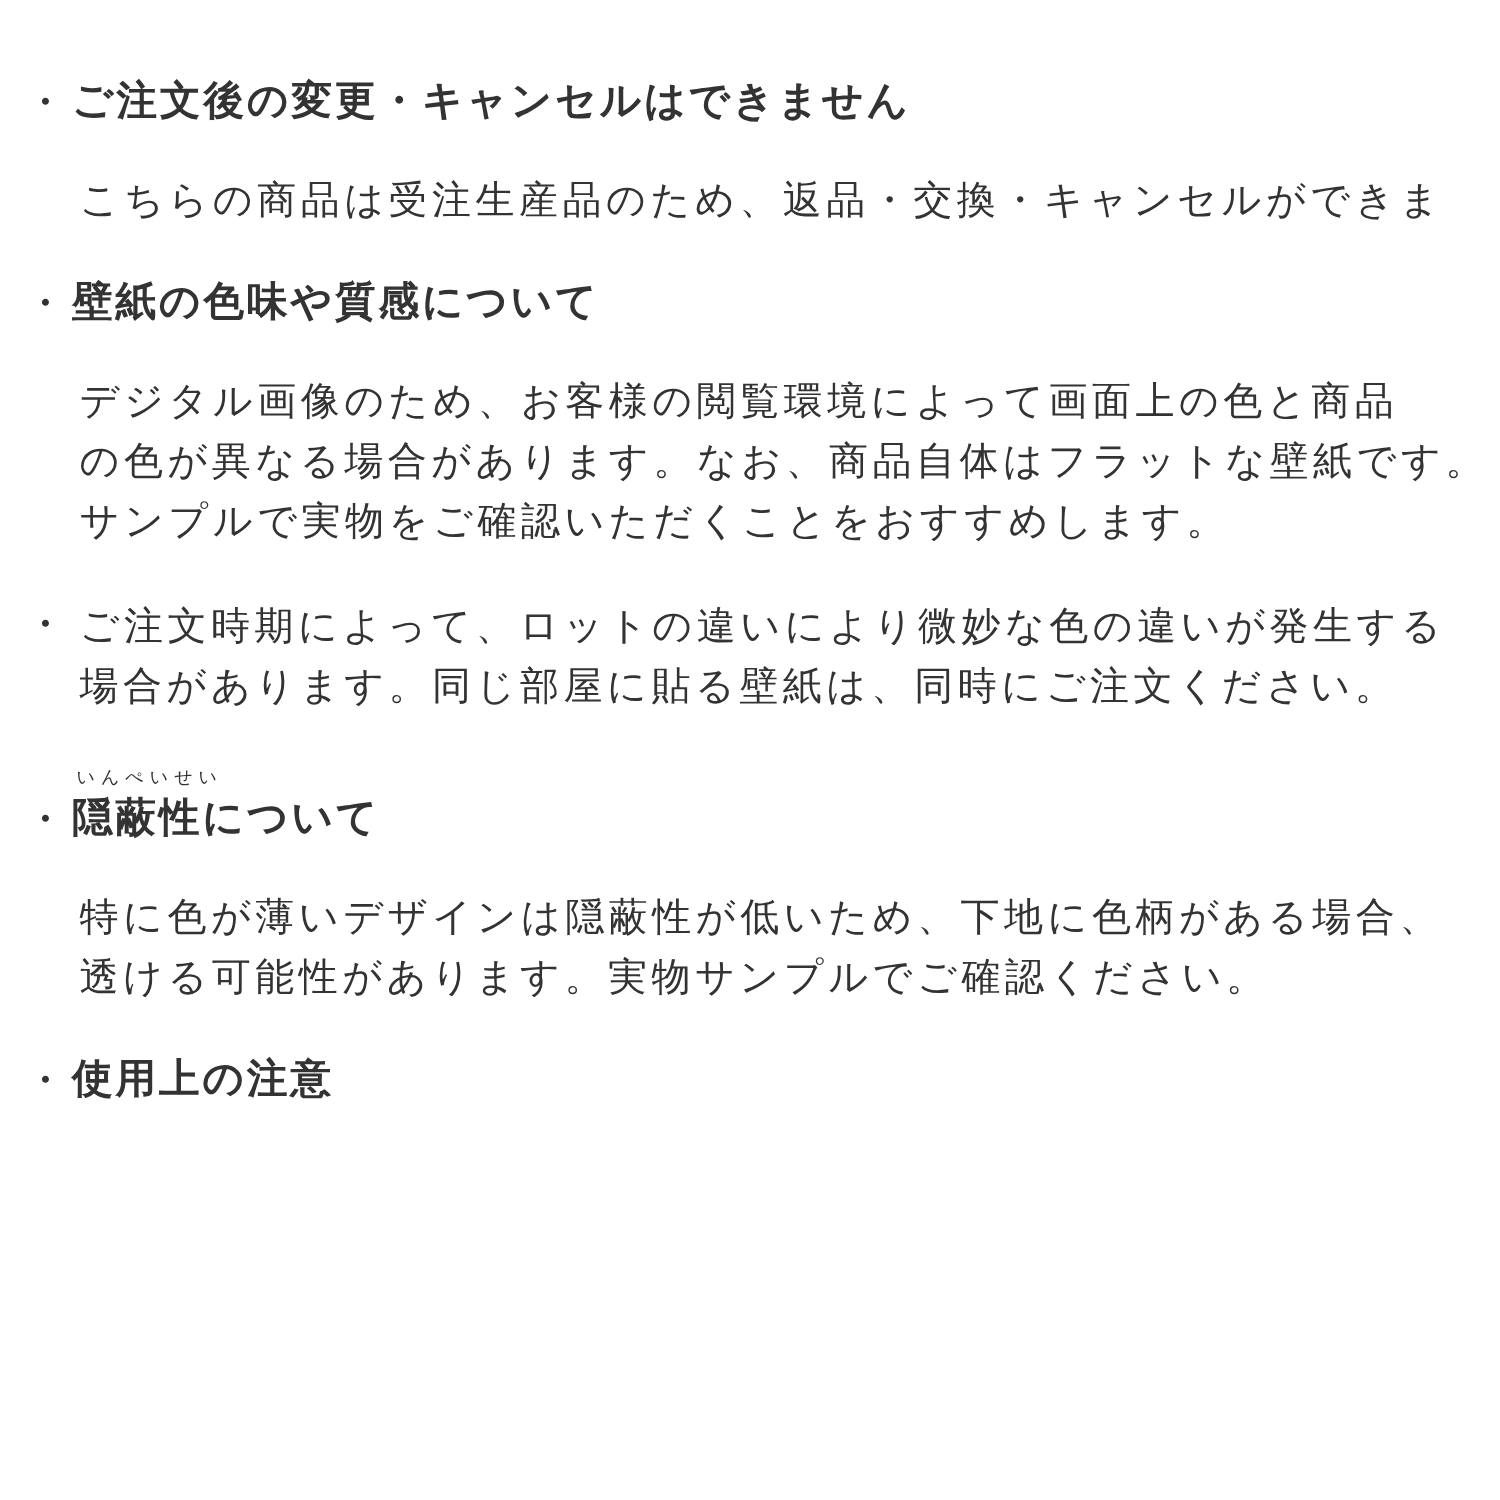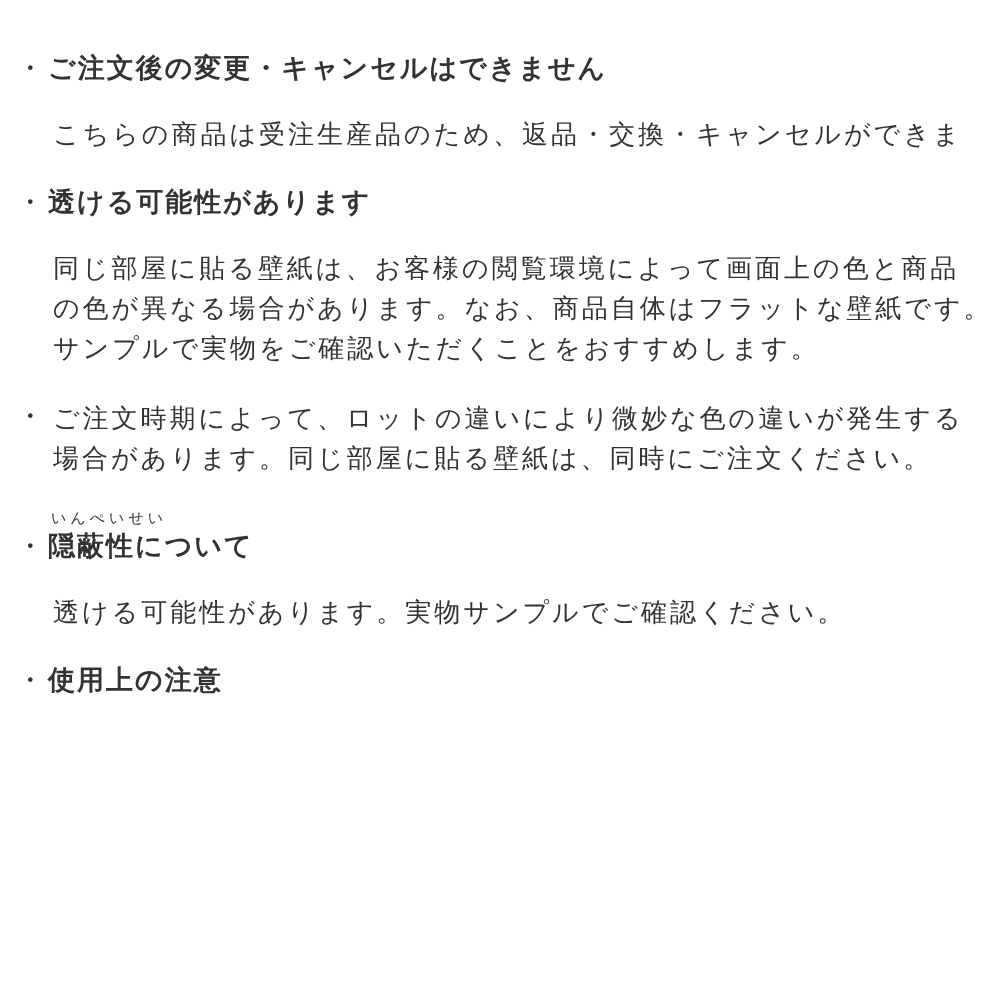--- a/index.html
+++ b/index.html
@@ -34,21 +34,21 @@
   .bullet {
     position: absolute;
     left: -30px;
     top: 0;
     font-size: 24px;
     line-height: 36px;
     font-weight: bold;
   }
   .furigana {
     margin-left: 3px;
-    font-size: 15px;
+    font-size: 12px;
     line-height: 20px;
     letter-spacing: 4px;
     font-weight: normal;
     white-space: nowrap;
   }
   .body-text {
     margin: 28px 0 0 5px;
     font-size: 26px;
     line-height: 40px;
     letter-spacing: 3px;
@@ -68,24 +68,24 @@
       <span>ご注文後の変更・キャンセルはできません</span>
     </div>
     <div class="body-text">
       <div class="body-line">こちらの商品は受注生産品のため、返品・交換・キャンセルができま</div>
     </div>
   </div>
 
   <div class="section">
     <div class="heading-row">
       <span class="bullet">・</span>
-      <span>透ける可能性があります</span>
+      <span>壁紙の色味や質感について</span>
     </div>
     <div class="body-text">
-      <div class="body-line">同じ部屋に貼る壁紙は、お客様の閲覧環境によって画面上の色と商品</div>
+      <div class="body-line">デジタル画像のため、お客様の閲覧環境によって画面上の色と商品</div>
       <div class="body-line">の色が異なる場合があります。なお、商品自体はフラットな壁紙です。</div>
       <div class="body-line">サンプルで実物をご確認いただくことをおすすめします。</div>
     </div>
   </div>
 
   <div class="section">
     <div class="heading-row">
       <span class="bullet">・</span>
     </div>
     <div class="body-text">
@@ -94,20 +94,21 @@
     </div>
   </div>
 
   <div class="section">
     <div class="furigana">いんぺいせい</div>
     <div class="heading-row">
       <span class="bullet">・</span>
       <span>隠蔽性</span><span>について</span>
     </div>
     <div class="body-text">
+      <div class="body-line">特に色が薄いデザインは隠蔽性が低いため、下地に色柄がある場合、</div>
       <div class="body-line">透ける可能性があります。実物サンプルでご確認ください。</div>
     </div>
   </div>
 
   <div class="section">
     <div class="heading-row">
       <span class="bullet">・</span>
       <span>使用上の注意</span>
     </div>
   </div>

